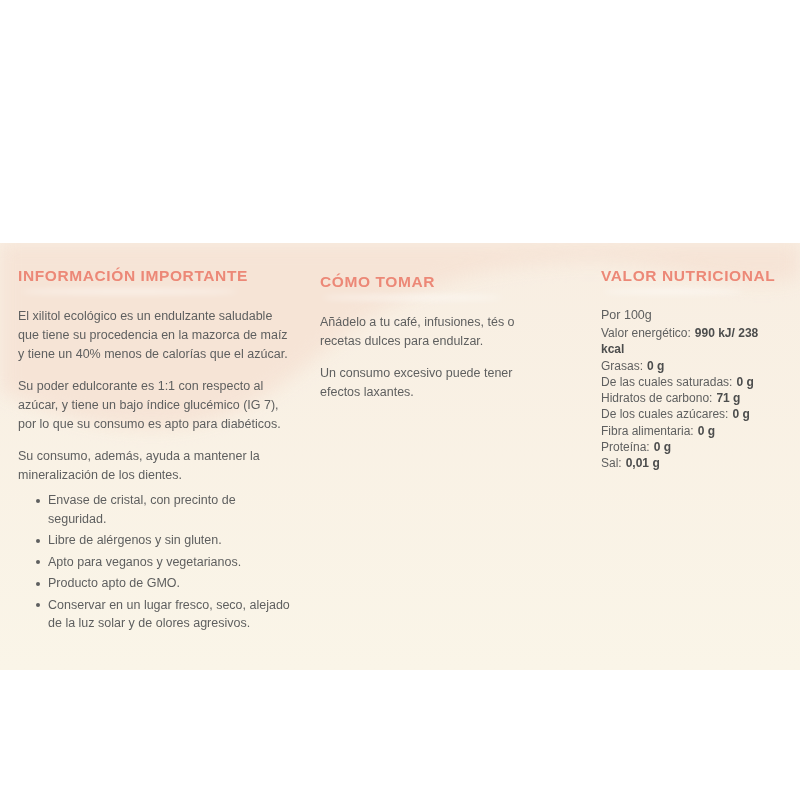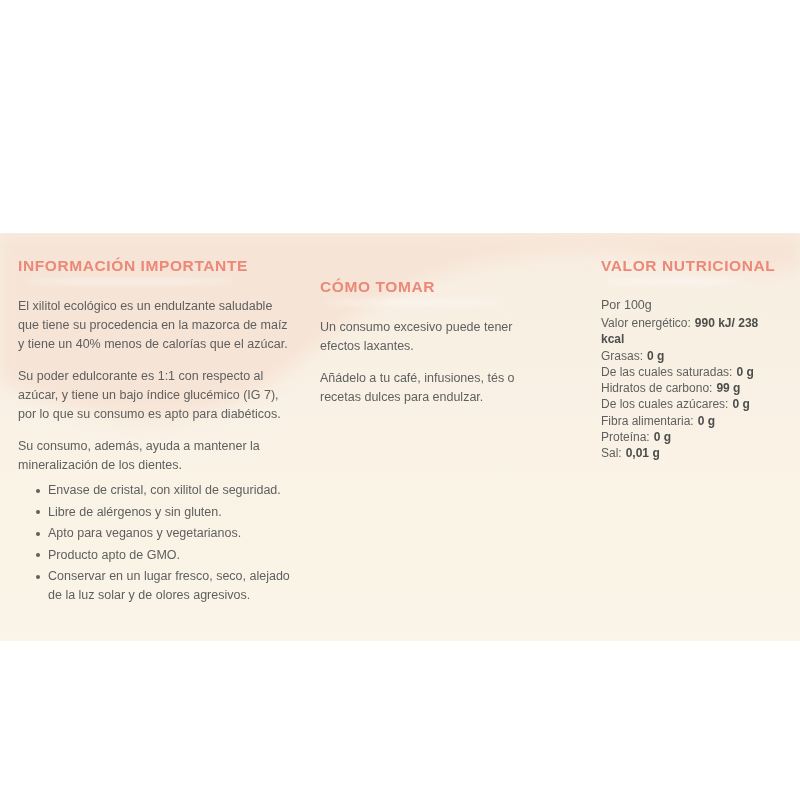--- a/index.html
+++ b/index.html
@@ -13,21 +13,21 @@
   }
   * { margin: 0; padding: 0; box-sizing: border-box; }
   html, body { background: var(--page-bg); }
   body {
     font-family: "Liberation Sans", "DejaVu Sans", sans-serif;
     width: 800px; height: 800px; overflow: hidden;
   }
   .page { position: relative; width: 800px; height: 800px; background: var(--page-bg); }
 
   .info-band {
-    position: absolute; left: 0; top: 233px; width: 800px; min-height: 344px;
+    position: absolute; left: 0; top: 243px; width: 800px; min-height: 344px;
     background: linear-gradient(180deg, var(--band-top) 0%, var(--band-bottom) 100%);
     overflow: hidden;
   }
   .swoosh-svg {
     position: absolute; left: 0; top: 0; width: 800px; height: 344px;
     filter: blur(9px); opacity: 0.9; pointer-events: none;
   }
 
   .cols {
     position: relative; display: flex;
@@ -42,21 +42,21 @@
     color: var(--accent);
     font-size: 15.5px; font-weight: bold;
     letter-spacing: 0.6px;
     margin: 0 0 22px 0;
   }
   h3.sec-title::after {
     content: ""; position: absolute; left: 2px; bottom: -9px;
     width: 80%; height: 5px; border-radius: 50%;
     background: rgba(255,255,255,0.55); filter: blur(3px);
   }
-  .col-2 h3.how-title { margin-top: 21px; }
+  .col-2 h3.how-title { margin-top: 6px; }
 
   .col p {
     color: var(--body-text);
     font-size: 12.5px; line-height: 19px;
     margin: 0 0 13px 0;
   }
   .col p:last-child { margin-bottom: 0; }
 
   ul.bullets { list-style: none; margin: 6px 0 0 0; padding-left: 30px; }
   ul.bullets li {
@@ -100,54 +100,54 @@
         <div>
 
             <p>El xilitol ecológico es un endulzante saludable que tiene su procedencia en la mazorca de maíz y tiene un 40% menos de calorías que el azúcar.</p>
 
             <p>Su poder edulcorante es 1:1 con respecto al azúcar, y tiene un bajo índice glucémico (IG 7), por lo que su consumo es apto para diabéticos.</p>
 
             <p>Su consumo, además, ayuda a mantener la mineralización de los dientes.</p>
           </div>
         <ul class="bullets">
 
-            <li>Envase de cristal, con xilitol de seguridad.</li>
+            <li>Envase de cristal, con precinto de seguridad.</li>
 
             <li>Libre de alérgenos y sin gluten.</li>
 
             <li>Apto para veganos y vegetarianos.</li>
 
             <li>Producto apto de GMO.</li>
 
             <li>Conservar en un lugar fresco, seco, alejado de la luz solar y de olores agresivos.</li>
           </ul>
       </div>
 
       <div class="col col-2">
         <h3 class="sec-title how-title">CÓMO TOMAR</h3>
         <div>
 
+            <p>Añádelo a tu café, infusiones, tés o recetas dulces para endulzar.</p>
+
             <p>Un consumo excesivo puede tener efectos laxantes.</p>
-
-            <p>Añádelo a tu café, infusiones, tés o recetas dulces para endulzar.</p>
           </div>
       </div>
 
       <div class="col col-3">
         <h3 class="sec-title">VALOR NUTRICIONAL</h3>
         <div class="serving-note">Por 100g</div>
         <div>
 
             <div class="nut-row"><span class="nut-label">Valor energético:</span><span class="nut-value">990 kJ/ 238 kcal</span></div>
 
             <div class="nut-row"><span class="nut-label">Grasas:</span><span class="nut-value">0 g</span></div>
 
             <div class="nut-row"><span class="nut-label">De las cuales saturadas:</span><span class="nut-value">0 g</span></div>
 
-            <div class="nut-row"><span class="nut-label">Hidratos de carbono:</span><span class="nut-value">99 g</span></div>
+            <div class="nut-row"><span class="nut-label">Hidratos de carbono:</span><span class="nut-value">71 g</span></div>
 
             <div class="nut-row"><span class="nut-label">De los cuales azúcares:</span><span class="nut-value">0 g</span></div>
 
             <div class="nut-row"><span class="nut-label">Fibra alimentaria:</span><span class="nut-value">0 g</span></div>
 
             <div class="nut-row"><span class="nut-label">Proteína:</span><span class="nut-value">0 g</span></div>
 
             <div class="nut-row"><span class="nut-label">Sal:</span><span class="nut-value">0,01 g</span></div>
           </div>
       </div>

